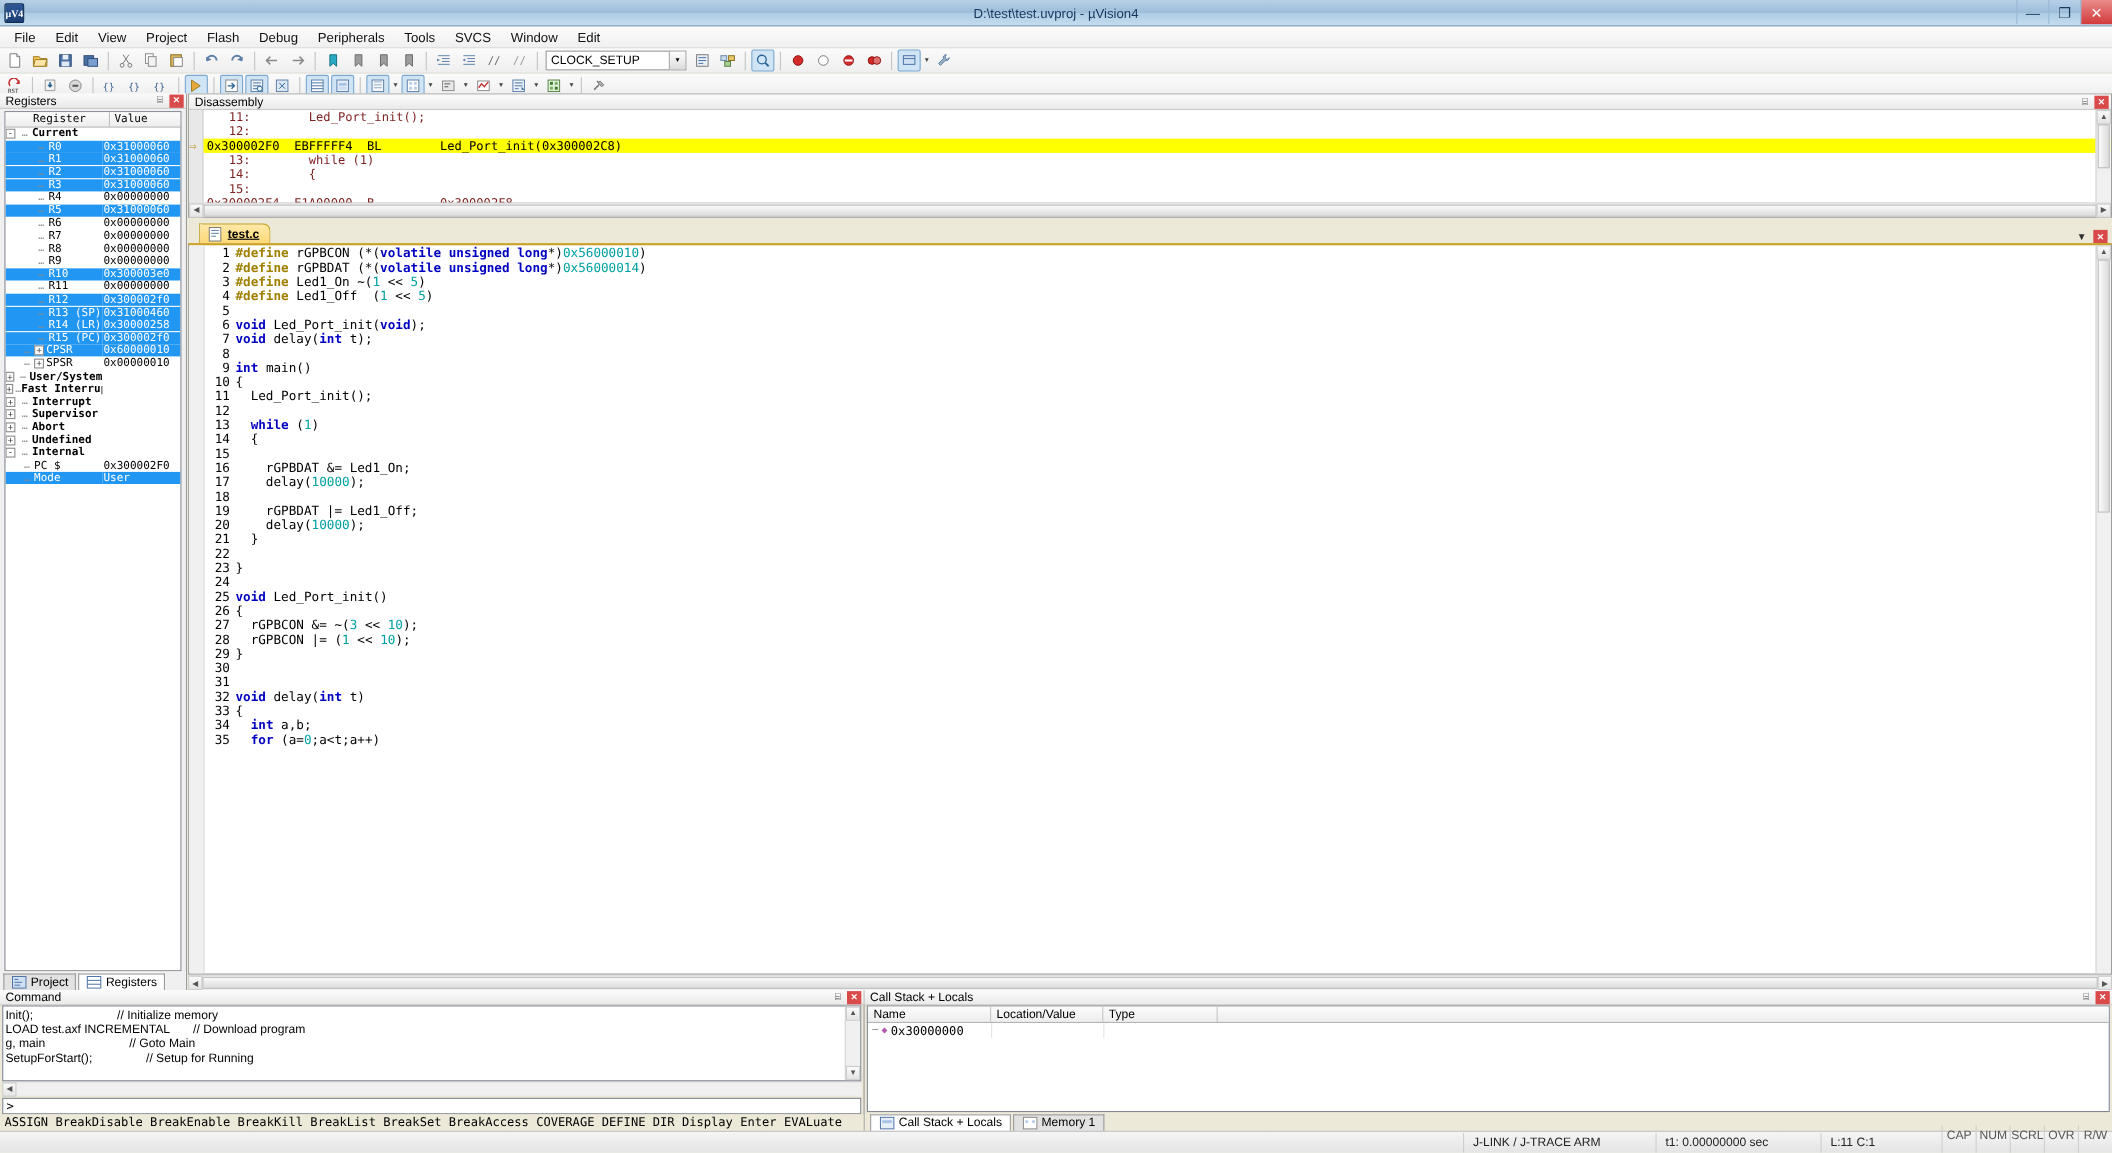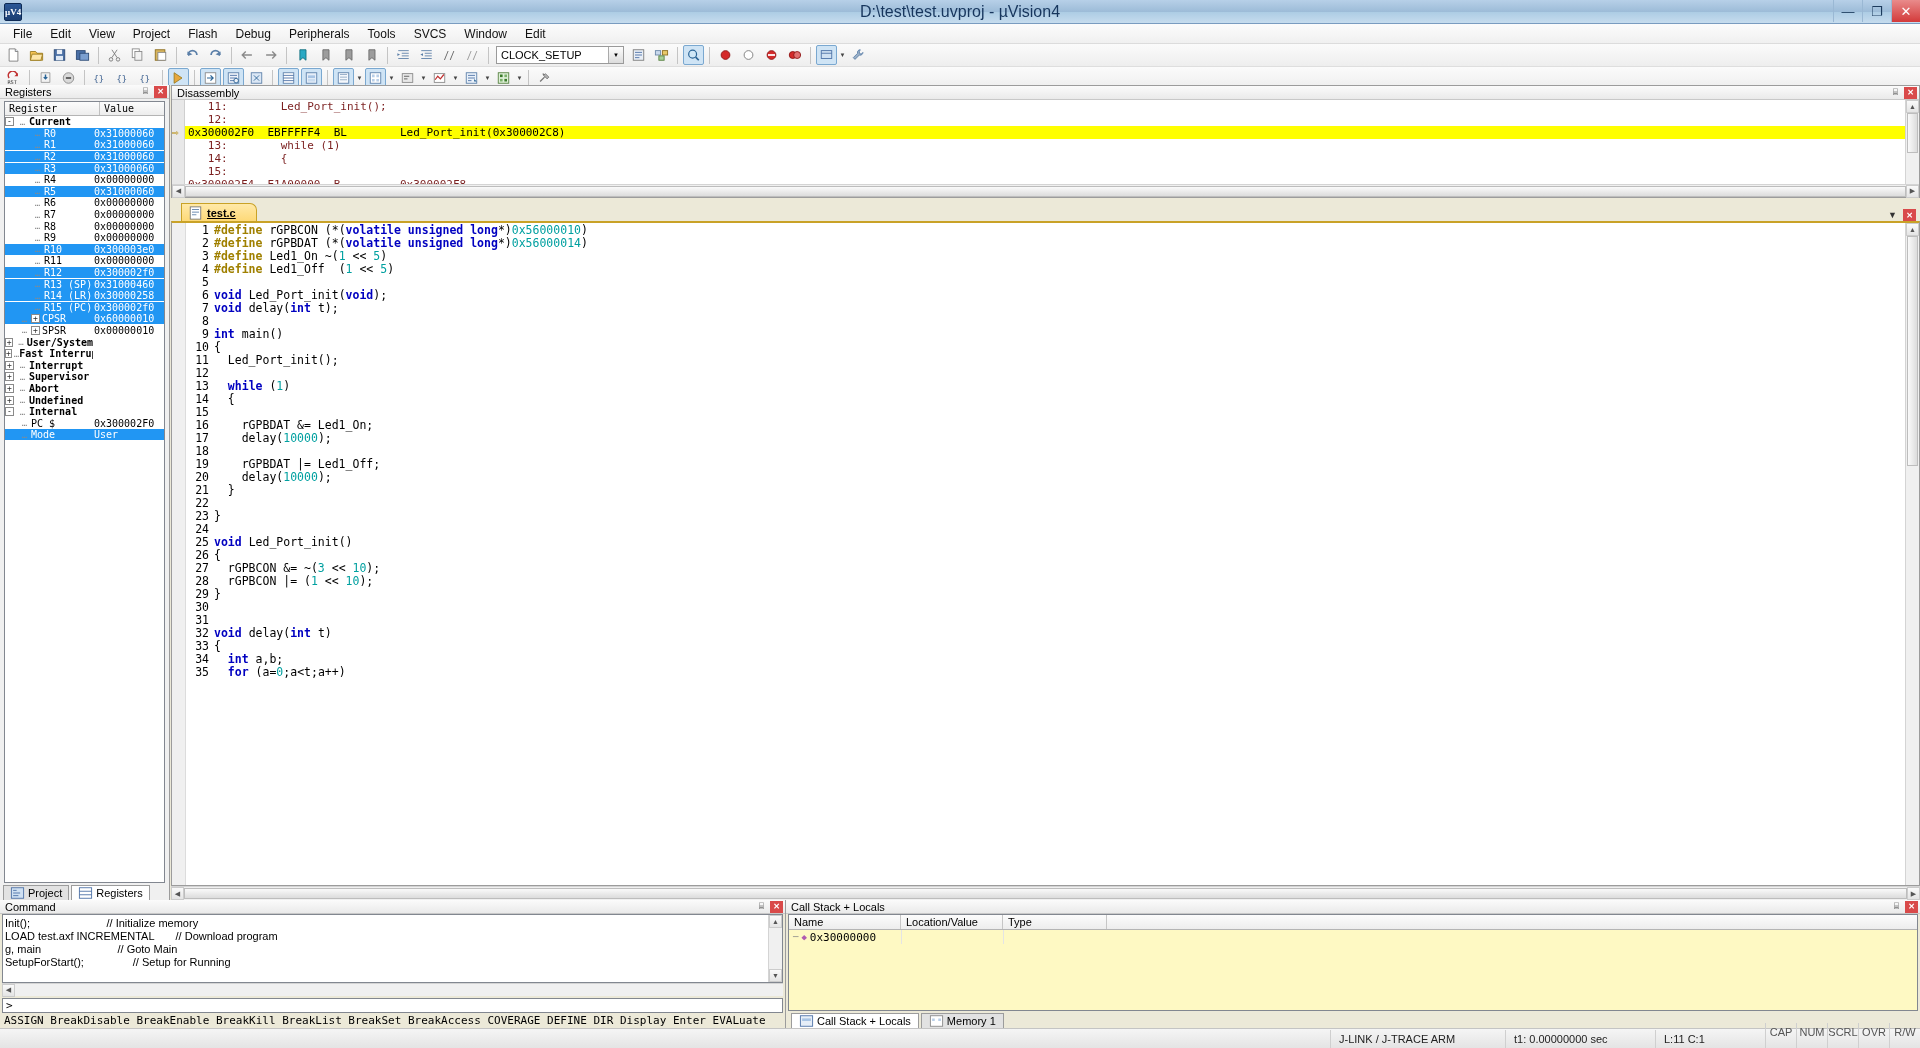--- a/index.html
+++ b/index.html
@@ -22,21 +22,21 @@
   }
   .tb-icon {
     width:18px;height:18px;margin-left:4px;margin-right:6px;
     background:linear-gradient(to bottom,#2b5797,#1d3f72);
     border:1px solid #0d2a55;border-radius:2px;color:#fff;
     font-size:9px;font-weight:bold;text-align:center;line-height:17px;
     font-family:"Liberation Serif", serif;
   }
   .tb-title {
     position:absolute;left:0;right:0;text-align:center;
-    font-size:16px;color:#17365d;pointer-events:none;
+    font-size:12px;color:#17365d;pointer-events:none;
   }
   .tb-btns { margin-left:auto; display:flex; height:100%; z-index:2; }
   .tb-btn {
     width:29px;height:22px;display:flex;align-items:center;justify-content:center;
     font-size:13px;color:#1b3a5c;border-left:1px solid #9ab8d4;
   }
   .tb-btn.close { background:linear-gradient(to bottom,#e98b8b,#d33a3a); color:#fff; }
 
   
   .menubar {
@@ -88,21 +88,21 @@
 
   
   .regpane { position:absolute; left:0; top:0; width:170px; bottom:0; background:#f0f0f0;
              border-right:1px solid #9c9c9c; display:flex; flex-direction:column; }
   .reg-body { flex:1; background:#fff; border:1px solid #828790; margin:2px 4px 0 4px; overflow:hidden;
               font-family:"DejaVu Sans Mono", monospace; font-size:10px; }
   .reg-colhdr { display:flex; height:14px; background:linear-gradient(to bottom,#fcfcfc,#ededed);
                 border-bottom:1px solid #b4b4b4; }
   .reg-colhdr div { padding-left:4px; line-height:13px; font-size:10px; color:#000;
                     font-family:"DejaVu Sans Mono", monospace; }
-  .rc-name { width:95px; border-right:1px solid #c0c0c0; }
+  .rc-name { width:95px; border-right:1px solid #c0c0c0;text-align:center; }
   .rc-val { flex:1; }
   .reg-row { display:flex; height:11.6px; align-items:center; white-space:nowrap; }
   .reg-row .nm { flex:1; display:flex; align-items:center; overflow:hidden; }
   .reg-row .vl { width:71px; padding-left:1px; }
   .reg-row.sel .nm, .reg-row.sel .vl { background:#2196f3; color:#fff; }
   .tick { display:inline-block;width:13px;text-align:center;color:#8a8a8a;font-size:9px; }
   .expander {
     display:inline-block;width:9px;height:9px;border:1px solid #8a8a8a;background:#fff;
     font-size:8px;line-height:7px;text-align:center;color:#333;margin-right:2px;vertical-align:middle;
   }
@@ -128,21 +128,21 @@
             border:1px solid #ccc; }
   .sb-thumb-h { height:11px;background:linear-gradient(to bottom,#fafafa,#dcdcdc);border:1px solid #bdbdbd; }
   .sb-thumb-v { width:11px;background:linear-gradient(to right,#fafafa,#dcdcdc);border:1px solid #bdbdbd;margin:0 1px; }
 
   
   .editor { position:absolute; left:171px; right:0; top:117px; bottom:0;
             background:#ece9d8; display:flex; flex-direction:column; }
   .ed-tabbar { height:19px; display:flex; align-items:flex-end; position:relative;
                background:#ece9d8; padding-left:10px; }
   .ed-tab {
-    height:18px;display:flex;align-items:center;gap:4px;padding:0 20px 0 6px;font-size:11px;
+    height:18px;display:flex;align-items:center;gap:4px;padding:0 9px 0 6px;font-size:11px;
     background:linear-gradient(to bottom,#ffe9a8,#fdd978);
     border:1px solid #c9a227;border-bottom:none;
     border-radius:0 7px 0 0; font-weight:bold; color:#000;
   }
   .ed-tab .lbl { text-decoration:underline; }
   .ed-tabctrl { margin-left:auto; display:flex; gap:4px; padding-right:4px; align-items:center; }
   .ed-body { flex:1; background:#fff; border:1px solid #9c9c9c; border-top:2px solid #c9a227;
              display:flex; position:relative; overflow:hidden; }
   .ed-bpgutter { width:14px; background:#f0f0f0; border-right:1px solid #dcdcdc; flex:none; position:relative; }
   .ed-lines { flex:1; font-family:"DejaVu Sans Mono", monospace; font-size:11.5px; overflow:hidden; padding-top:1px; }
@@ -162,21 +162,21 @@
   .cmdpane { width:786px; display:flex; flex-direction:column; border-right:1px solid #9c9c9c; }
   .cmd-out { flex:1; background:#fff; border:1px solid #828790; margin:0 2px;
              font-family:Liberation Sans, sans-serif; font-size:11px; overflow:hidden; position:relative; display:flex; }
   .cmd-text { flex:1; padding:2px 0 0 2px; }
   .cmd-line { height:13px; line-height:13px; white-space:pre; }
   .cmd-input { height:15px; background:#fff; border:1px solid #828790; margin:2px 2px 0 2px;
                font-family:"DejaVu Sans Mono", monospace; font-size:11px; padding-left:3px; line-height:13px; }
   .cmd-hints { height:15px; font-family:"DejaVu Sans Mono", monospace; font-size:11px;
                padding-left:4px; line-height:15px; color:#000; background:#ece9d8; }
   .callpane { flex:1; display:flex; flex-direction:column; }
-  .call-body { flex:1; background:#fef9c3; border:1px solid #828790; margin:0 2px; overflow:hidden; }
+  .call-body { flex:1; background:#ffffff; border:1px solid #828790; margin:0 2px; overflow:hidden; }
   .call-colhdr { display:flex; height:15px; background:linear-gradient(to bottom,#fcfcfc,#ededed);
                  border-bottom:1px solid #b4b4b4; font-size:11px; }
   .call-colhdr div { line-height:14px; padding-left:5px; border-right:1px solid #c6c6c6; }
   .call-row { display:flex; height:14px; align-items:center; font-size:11px;
               font-family:"DejaVu Sans Mono", monospace; }
   .call-tabs { height:17px; display:flex; align-items:flex-end; padding-left:5px; }
   .call-tab { height:15px;display:flex;align-items:center;gap:3px;padding:0 7px;font-size:11px;
               border:1px solid #9c9c9c;border-bottom:none;background:#e2e2e2;margin-right:2px; }
   .call-tab.on { background:#fff; }
 

